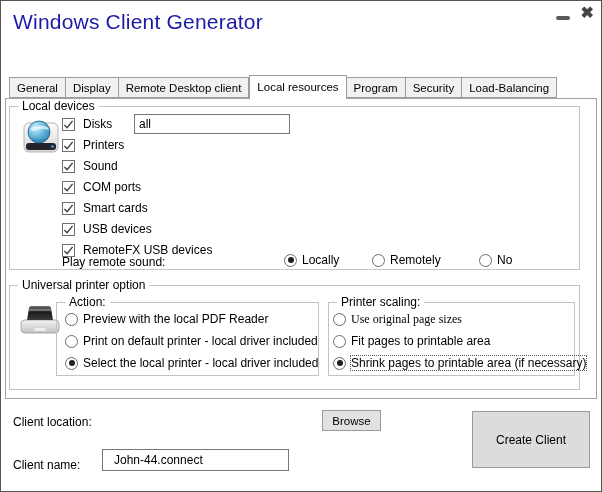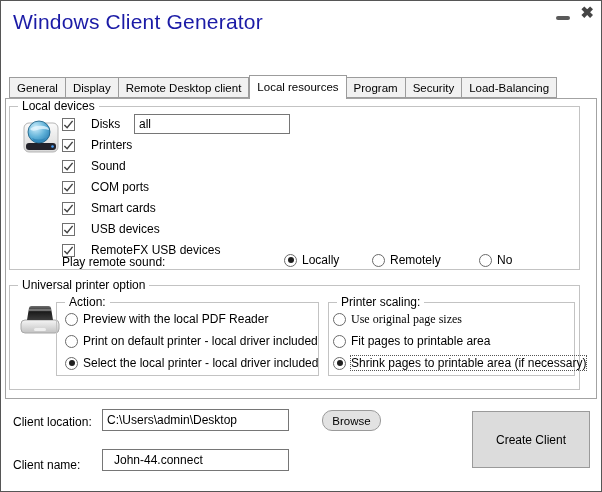--- a/index.html
+++ b/index.html
@@ -64,21 +64,21 @@
   #gb-printer { left:3px; top:186px; width:571px; height:105px; }
 
   
   .cb-row, .radio-row { position:absolute; display:flex; align-items:center; }
   .checkbox {
     width:13px; height:13px; background:#fff; border:1px solid #707070;
     display:inline-flex; align-items:center; justify-content:center;
     cursor:pointer; flex:0 0 13px;
   }
   .checkbox svg { display:block; }
-  .cb-label { margin-left:16px; white-space:nowrap; }
+  .cb-label { margin-left:8px; white-space:nowrap; }
 
   .radio {
     width:13px; height:13px; border:1px solid #6a6a6a; border-radius:50%;
     background:#fff; position:relative; cursor:pointer; flex:0 0 13px;
   }
   .radio.selected::after {
     content:""; position:absolute; left:2.5px; top:2.5px;
     width:6px; height:6px; border-radius:50%; background:#1f1f1f;
   }
   .radio-label { margin-left:5px; white-space:nowrap; }
@@ -278,22 +278,21 @@
         <div class="radio-row" style="left:4px; top:53px;">
           <span class="radio selected"></span>
           <span class="radio-label focused">Shrink pages to printable area (if necessary)</span>
         </div>
       </div>
     </div>
 
   </div>
 
   <div class="flabel" style="left:12px; top:414px;">Client location:</div>
-  <input class="tbox" style="left: 101px; top: 408px; width: 187px; height: 22px;" value="C:\Users\admin\Desktop">
-
-  <button class="btn" style="left:321px; top:409px; width:59px; height:21px;border-radius:10px;">Browse</button>
+
+  <button class="btn" style="left:321px; top:409px; width:59px; height:21px;">Browse</button>
 
   <button class="btn" id="create-btn" style="left:471px; top:410px; width:118px; height:57px;">Create Client</button>
 
   <div class="flabel" style="left:12px; top:457px;">Client name:</div>
   <input class="tbox" style="left: 101px; top: 448px; width: 187px; height: 22px; padding-left: 11px;" value="John-44.connect">
 
 </div>
 
 </body></html>

